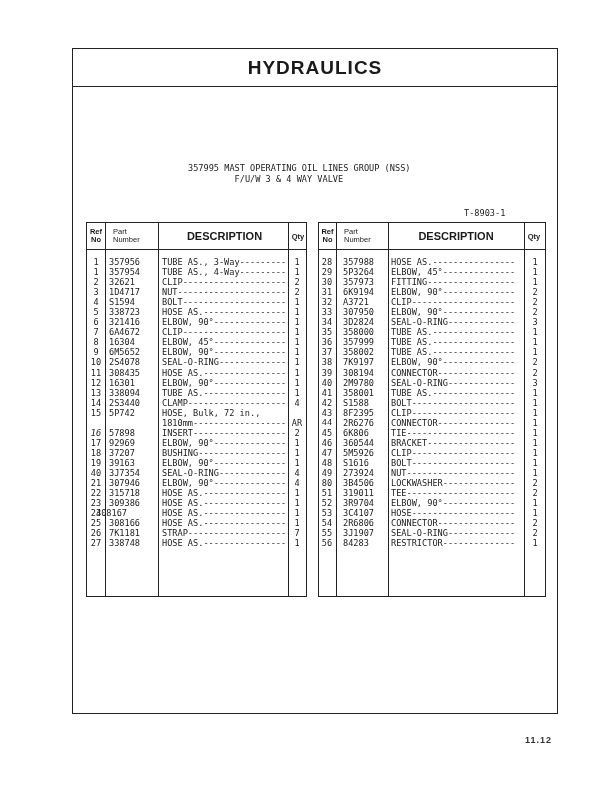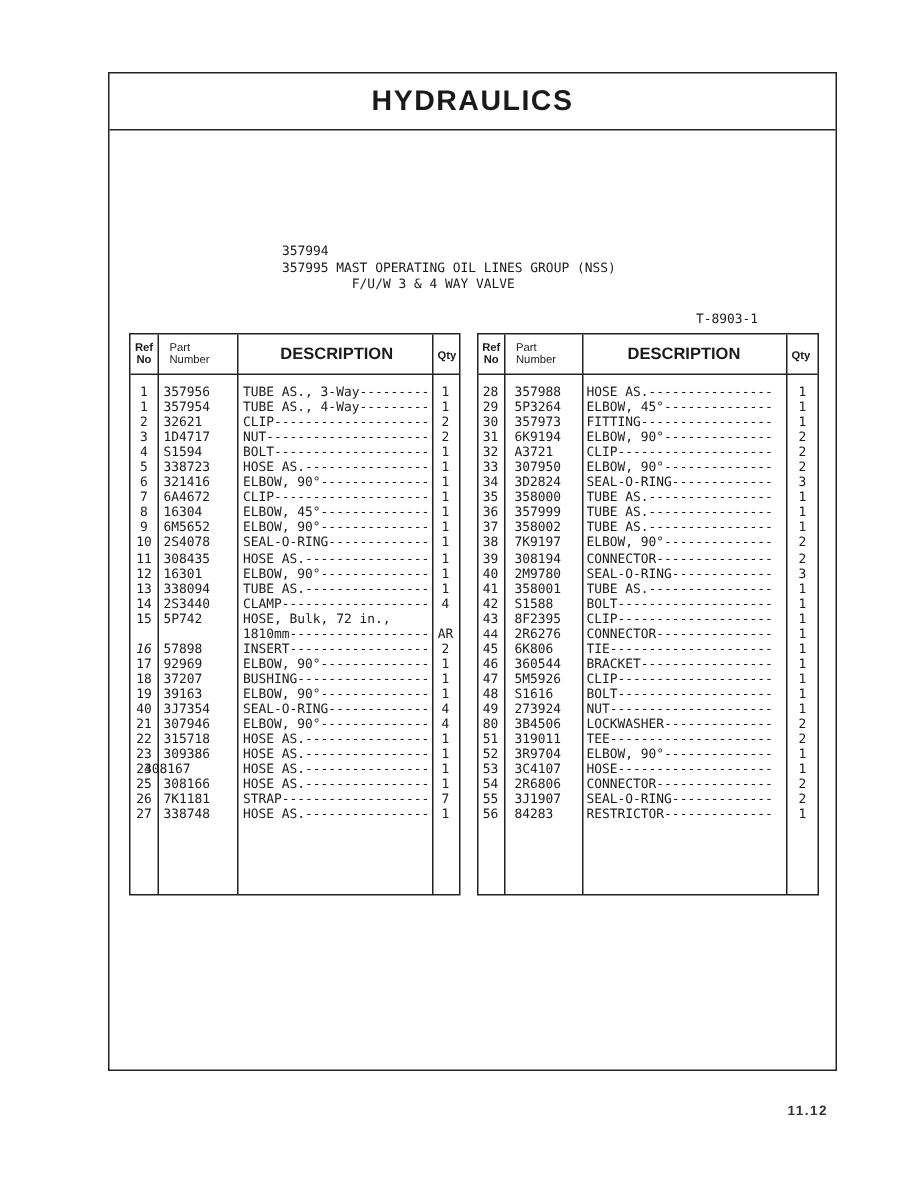--- a/index.html
+++ b/index.html
@@ -31,21 +31,21 @@
 </style>
 </head>
 <body>
 
 <div class="frame">
   <div class="title-band">
     <span class="title">HYDRAULICS</span>
   </div>
 </div>
 
-<div class="group-block mono"><div>357994</div><div>357995 MAST OPERATING OIL LINES GROUP (NSS)</div><div>         F/U/W 3 &amp; 4 WAY VALVE</div></div>
+<div class="group-block mono"><div>357995 MAST OPERATING OIL LINES GROUP (NSS)</div><div>         F/U/W 3 &amp; 4 WAY VALVE</div></div>
 
 <div class="fig-ref mono">T-8903-1</div>
 
 <div class="tbl left" id="tbl-left">
   <div class="hdr">
     <div class="hc-ref" style="width:18px;">
       <span>Ref</span>
       <span>No</span>
     </div>
     <div class="hc-part" style="width:54px;">

